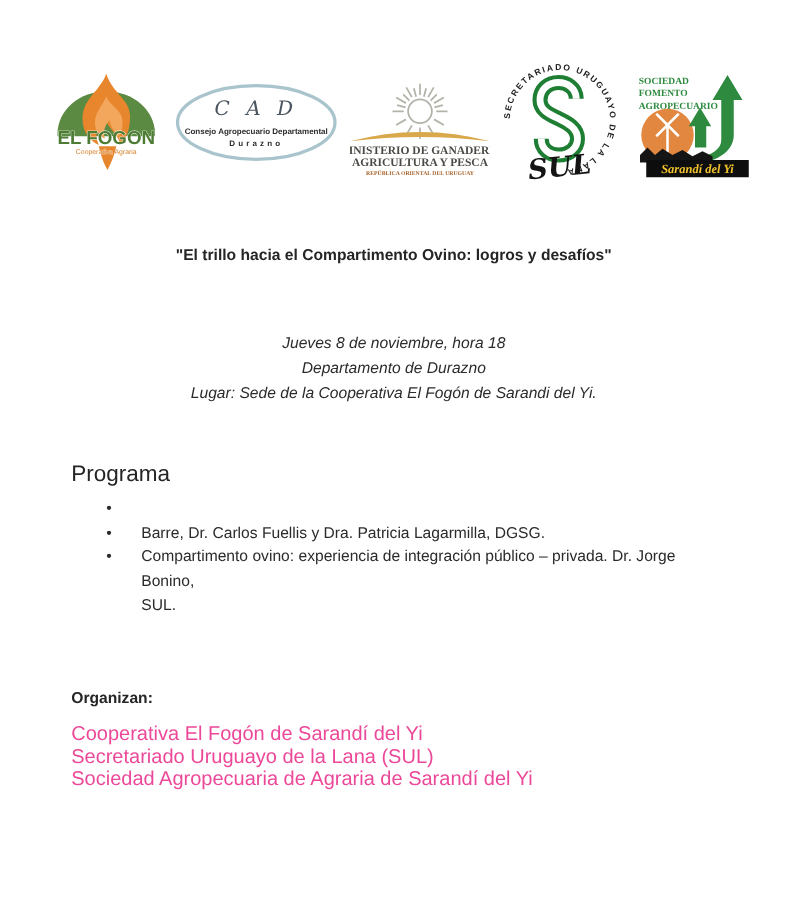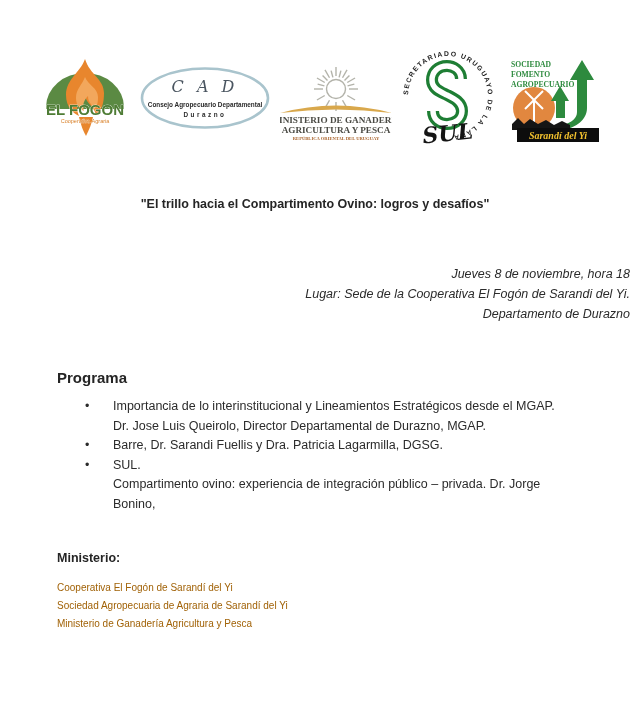--- a/index.html
+++ b/index.html
@@ -17,40 +17,40 @@
     display:flex; align-items:center; justify-content:space-between;
   }
   .logo { flex:0 0 auto; display:block; }
   
   .title {
     position:absolute; top:197px; left:0; width:630px;
     text-align:center; font-weight:bold; font-size:12.5px; color:#252525;
   }
   .event {
     position:absolute; top:264px; left:0; width:630px;
-    text-align:right; font-style:italic; font-size:12.5px;
+    text-align:center; font-style:italic; font-size:12.5px;
     line-height:20px; color:#2b2b2b;
   }
   .program-heading {
     position:absolute; top:369px; left:57px;
-    font-weight:bold; font-size:15px; color:#252525;
+    font-weight:normal; font-size:18px; color:#252525;
   }
   .program-list {
     position:absolute; top:397px; left:85px; width:500px;
     font-size:12.5px; line-height:19.5px; color:#2b2b2b;
   }
   .program-item { display:flex; }
   .bullet-marker { width:28px; flex:0 0 28px; }
   .organizers-heading {
     position:absolute; top:551px; left:57px;
     font-weight:bold; font-size:12.5px; color:#252525;
   }
   .organizers-list {
     position:absolute; top:579px; left:57px; width:520px;
-    font-size:10px; line-height:18px; color:#a16207;
+    font-size:16px; line-height:18px; color:#ec4899;
   }
   
   svg text { font-family:"Liberation Sans", sans-serif; }
   .serif-text { font-family:"Liberation Serif", serif; }
   .script-text { font-family:"DejaVu Serif", serif; font-style:italic; }
 </style>
 </head>
 <body>
 
 <div class="page">
@@ -128,50 +128,46 @@
       <path d="M8,70 L14,64 L20,70 L26,65 L34,70 L42,66 L50,71 L58,67 L66,71 L66,76 L8,76 Z" fill="#151515"></path>
       <rect x="13" y="74" width="82" height="14" fill="#0d0d0d"></rect>
       <text x="54" y="84.5" text-anchor="middle" class="serif-text" font-size="10" font-weight="bold" font-style="italic" fill="#f2c12e">Sarandí del Yi</text>
     </svg>
   </div>
 
   <div class="title">"El trillo hacia el Compartimento Ovino: logros y desafíos"</div>
 
   <div class="event">
     <div>Jueves 8 de noviembre,  hora 18</div>
+    <div>Departamento de Durazno</div>
     <div>Lugar: Sede de la Cooperativa El Fogón de Sarandi del Yi.</div>
-    <div>Departamento de Durazno</div>
   </div>
 
   <div class="program-heading">Programa</div>
 
   <div class="program-list">
     <div class="program-item">
       <span class="bullet-marker">•</span>
+    </div>
+    <div class="program-item">
+      <span class="bullet-marker">•</span>
       <div>
-        <div>Importancia de lo interinstitucional y Lineamientos Estratégicos desde el MGAP.</div>
-        <div>Dr. Jose Luis Queirolo, Director Departamental de Durazno, MGAP.</div>
+        <div>Barre, Dr. Carlos Fuellis y Dra. Patricia Lagarmilla, DGSG.</div>
       </div>
     </div>
     <div class="program-item">
       <span class="bullet-marker">•</span>
       <div>
-        <div>Barre, Dr. Sarandi Fuellis y Dra. Patricia Lagarmilla, DGSG.</div>
-      </div>
-    </div>
-    <div class="program-item">
-      <span class="bullet-marker">•</span>
-      <div>
+        <div>Compartimento ovino: experiencia de integración público – privada. Dr. Jorge Bonino,</div>
         <div>SUL.</div>
-        <div>Compartimento ovino: experiencia de integración público – privada. Dr. Jorge Bonino,</div>
       </div>
     </div>
   </div>
 
-  <div class="organizers-heading">Ministerio:</div>
+  <div class="organizers-heading">Organizan:</div>
 
   <div class="organizers-list">
     <div>Cooperativa El Fogón de Sarandí del Yi</div>
+    <div>Secretariado Uruguayo de la Lana (SUL)</div>
     <div>Sociedad Agropecuaria de Agraria de Sarandí del Yi</div>
-    <div>Ministerio de Ganadería Agricultura y Pesca</div>
   </div>
 
 </div>
 
 </body></html>

